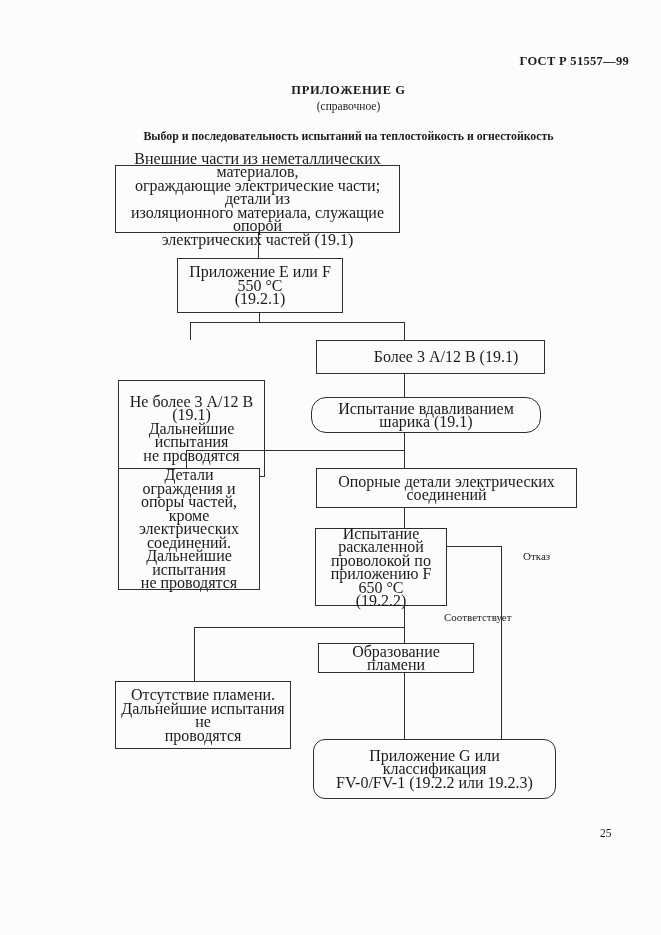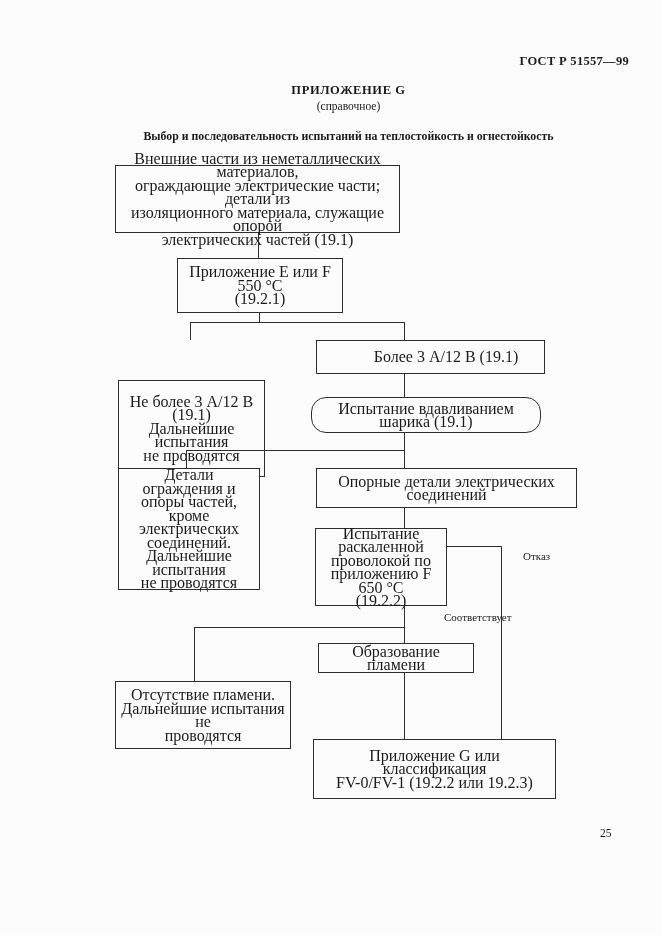--- a/index.html
+++ b/index.html
@@ -42,21 +42,21 @@
   .b1 {left:97px; top:165px;width:285px;height:68px;}
   .b2 {left:159px;top:258px;width:166px;height:55px;}
   .b3 {left:100px;top:340px;width:147px;height:97px;margin-top:40px;}
   .b4 {left:298px;top:340px;width:229px;height:34px;padding-left:36px;}
   .b5 {left:293px;top:397px;width:230px;height:36px;border-radius:15px;}
   .b6 {left:100px;top:468px;width:142px;height:122px;}
   .b7 {left:298px;top:468px;width:261px;height:40px;}
   .b8 {left:297px;top:528px;width:132px;height:78px;}
   .b9 {left:300px;top:643px;width:156px;height:30px;}
   .b10{left:97px; top:681px;width:176px;height:68px;}
-  .b11{left:295px;top:739px;width:243px;height:60px;}
+  .b11{left:295px;top:739px;width:243px;height:60px;border-radius:12px;}
 
   .vl,.hl{position:absolute;background:#2e2e2e;}
   .vl{width:1px;}
   .hl{height:1px;}
 
   .edge-label{position:absolute;font-size:11px;}
   .lbl-conforms{left:396px;top:611px;padding-left:30px;}
   .lbl-fail{left:505px;top:550px;}
 
   .page-number{position:absolute;left:582px;top:827px;font-size:11.5px;}

